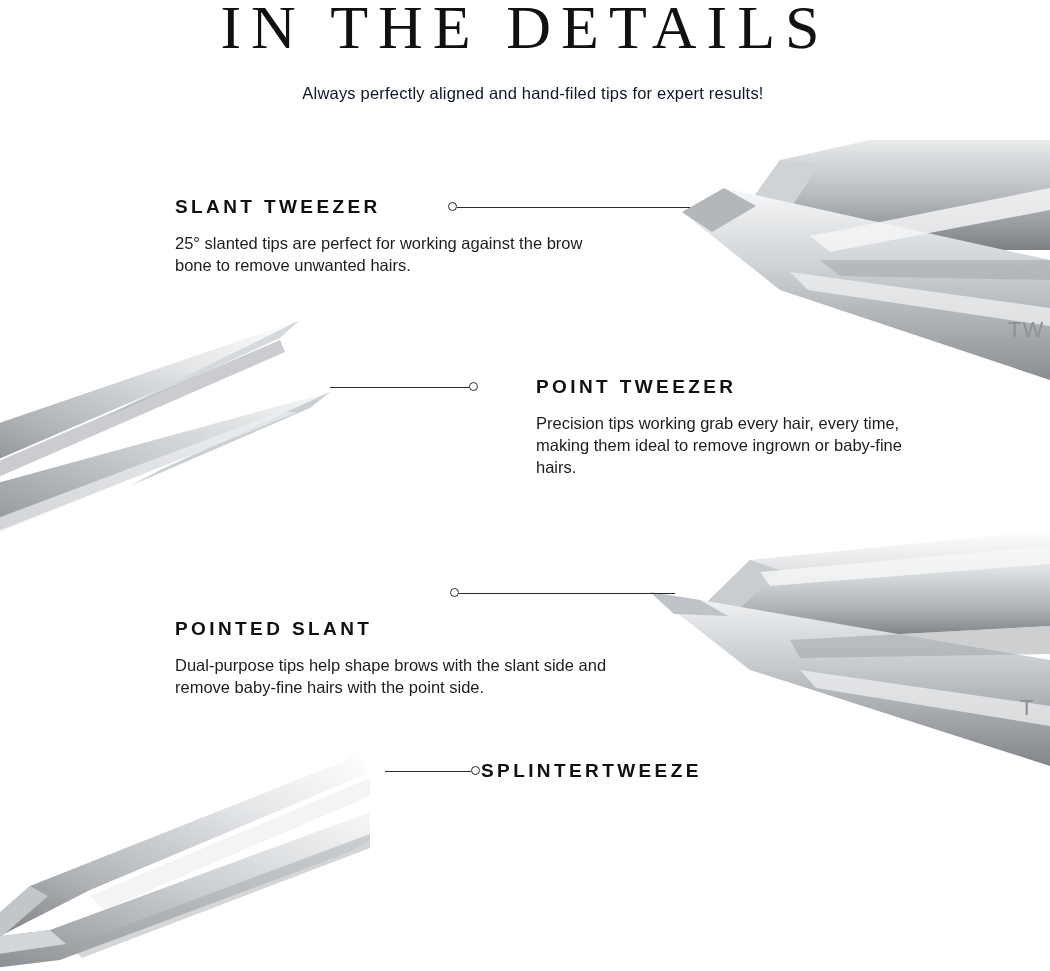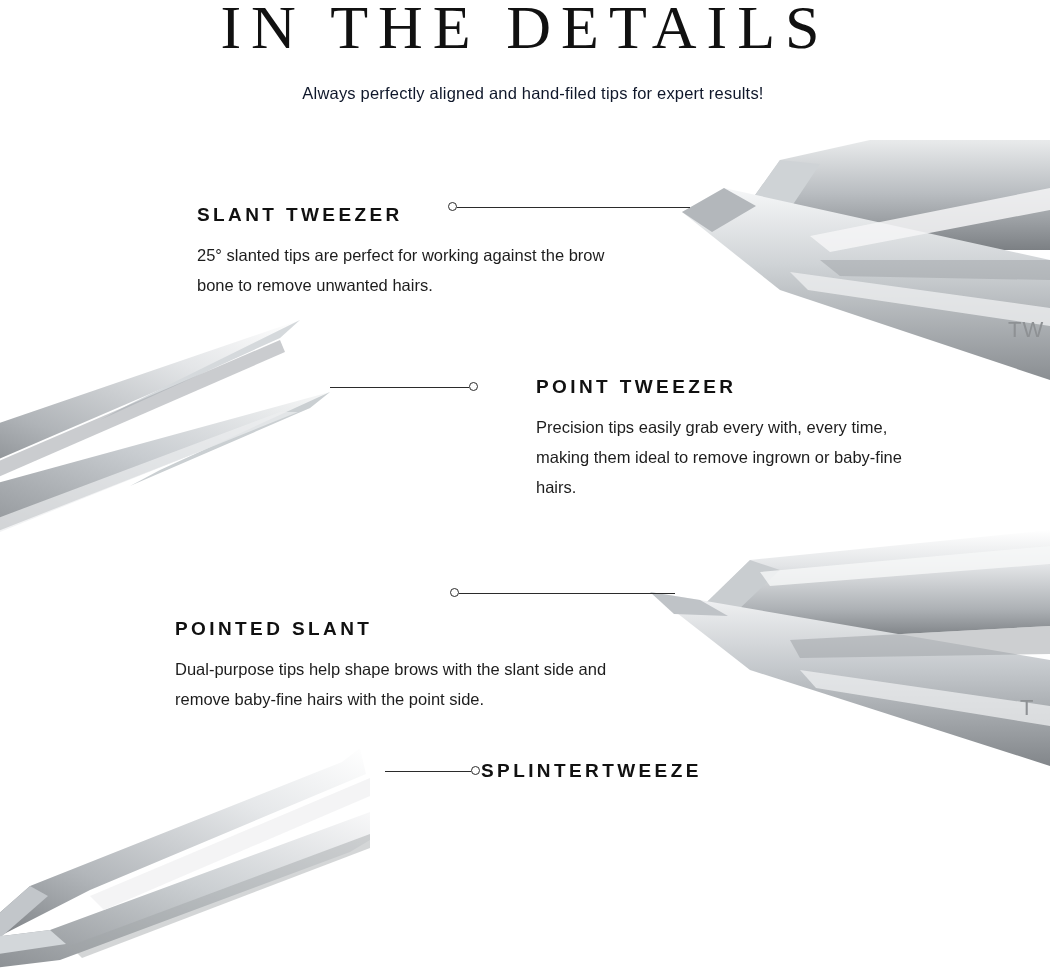--- a/index.html
+++ b/index.html
@@ -47,21 +47,21 @@
   .callout .title {
     font-size: 19px;
     font-weight: bold;
     letter-spacing: 3.4px;
     color: #111111;
     white-space: nowrap;
   }
   .callout .body {
     margin-top: 14px;
     font-size: 16.5px;
-    line-height: 30px;
+    line-height: 22px;
     color: #1d1d1d;
   }
 
   
   .leader {
     position: absolute;
     height: 11px;
   }
   .leader .line {
     position: absolute;
@@ -210,32 +210,32 @@
       <polygon points="0,240 80,230 96,244 0,258" fill="#d3d7da"></polygon>
 
       <polygon points="120,196 400,78 400,96 134,210" fill="#eff0f1" opacity="0.7"></polygon>
       <polygon points="100,246 400,134 400,148 112,258" fill="#9fa3a7" opacity="0.45"></polygon>
     </svg>
   </div>
 
   <div class="headline">IN THE DETAILS</div>
   <div class="subhead">Always perfectly aligned and hand-filed tips for expert results!</div>
 
-  <div class="callout" style="top:204px; left:175px; width:430px;margin-left:22px;">
+  <div class="callout" style="top:196px; left:175px; width:430px;">
     <div class="title">SLANT TWEEZER</div>
     <div class="body">25° slanted tips are perfect for working against the brow bone to remove unwanted hairs.</div>
   </div>
   <div class="leader" style="top:202px; left:448px; width:242px;">
     <span class="dot" style="left:0;"></span>
     <span class="line" style="left:9px; width:233px;"></span>
   </div>
 
   <div class="callout" style="top:376px; left:500px; width:400px;margin-left:36px;">
     <div class="title">POINT TWEEZER</div>
-    <div class="body">Precision tips easily grab every with, every time, making them ideal to remove ingrown or baby-fine hairs.</div>
+    <div class="body">Precision tips working grab every hair, every time, making them ideal to remove ingrown or baby-fine hairs.</div>
   </div>
   <div class="leader" style="top:382px; left:330px; width:148px;">
     <span class="line" style="left:0; width:139px;"></span>
     <span class="dot" style="left:139px;"></span>
   </div>
 
   <div class="callout" style="top:582px; left:175px; width:450px;margin-top:36px;">
     <div class="title">POINTED SLANT</div>
     <div class="body">Dual-purpose tips help shape brows with the slant side and remove baby-fine hairs with the point side.</div>
   </div>

